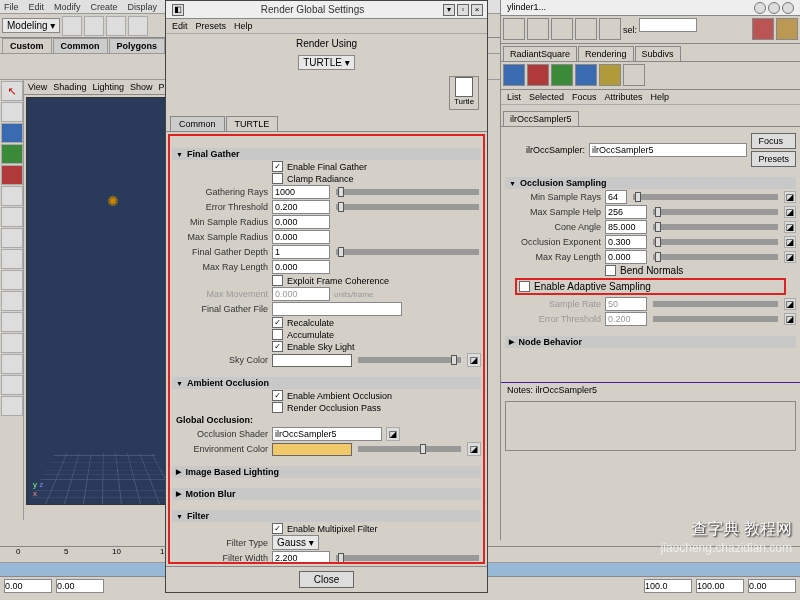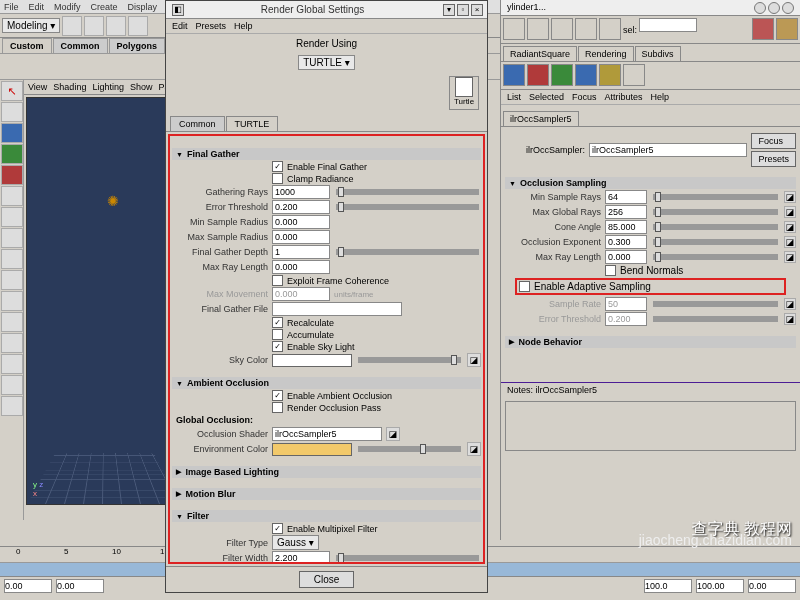--- a/index.html
+++ b/index.html
@@ -69,21 +69,21 @@
 .notes { border:1px solid #888; height:50px; margin:4px; background:#d4d0c8; }
 
 
 .timeline { position:absolute; bottom:0; left:0; right:0; height:54px; background:#d4d0c8; border-top:1px solid #888; }
 .tl-ruler { height:16px; border-bottom:1px solid #999; position:relative; font-size:8px; }
 .tl-tick { position:absolute; top:0; font-size:8px; }
 .tl-slider { height:14px; background:#98b8d8; border-bottom:1px solid #888; }
 .tl-bot { display:flex; gap:4px; padding:2px 4px; align-items:center; }
 .tl-inp { width:48px; height:14px; border:1px solid #888; background:#fff; font-size:9px; }
 .watermark { position:absolute; right:8px; bottom:60px; color:#fff; font-size:16px; text-shadow:1px 1px 2px #000; z-index:50; }
-.wm2 { position:absolute; right:8px; bottom:52px; color:#eee; font-size:14px; z-index:50;margin-top:36px; }
+.wm2 { position:absolute; right:8px; bottom:45px; color:#eee; font-size:12px; z-index:50;margin-top:36px; }
 </style>
 </head>
 <body>
 
 <div class="topbar">
   <span>File</span>
   <span>Edit</span>
   <span>Modify</span>
   <span>Create</span>
   <span>Display</span>
@@ -372,28 +372,28 @@
         <span class="rt-btn">Focus</span>
         <span class="rt-btn">Presets</span>
       </div>
     </div>
     <div class="section-hdr">
         <span class="arrow">▼</span>
         <span>Occlusion Sampling</span>
       </div>
     <div class="frow">
         <span class="flabel">Min Sample Rays</span>
-        <input class="finput" style="width: 42px;" value="64">
-        <div class="fslider">
-          <div class="fsld-thumb"></div>
-        </div>
-        <span class="tool-btn" style="width:12px;height:12px">◪</span>
-      </div>
-    <div class="frow">
-        <span class="flabel">Max Global Rays</span>
+        <input class="finput" style="width: 22px;" value="64">
+        <div class="fslider">
+          <div class="fsld-thumb"></div>
+        </div>
+        <span class="tool-btn" style="width:12px;height:12px">◪</span>
+      </div>
+    <div class="frow">
+        <span class="flabel">Max Sample Help</span>
         <input class="finput" style="width: 42px;" value="256">
         <div class="fslider">
           <div class="fsld-thumb"></div>
         </div>
         <span class="tool-btn" style="width:12px;height:12px">◪</span>
       </div>
     <div class="frow">
         <span class="flabel">Cone Angle</span>
         <input class="finput" style="width: 42px;" value="85.000">
         <div class="fslider">

